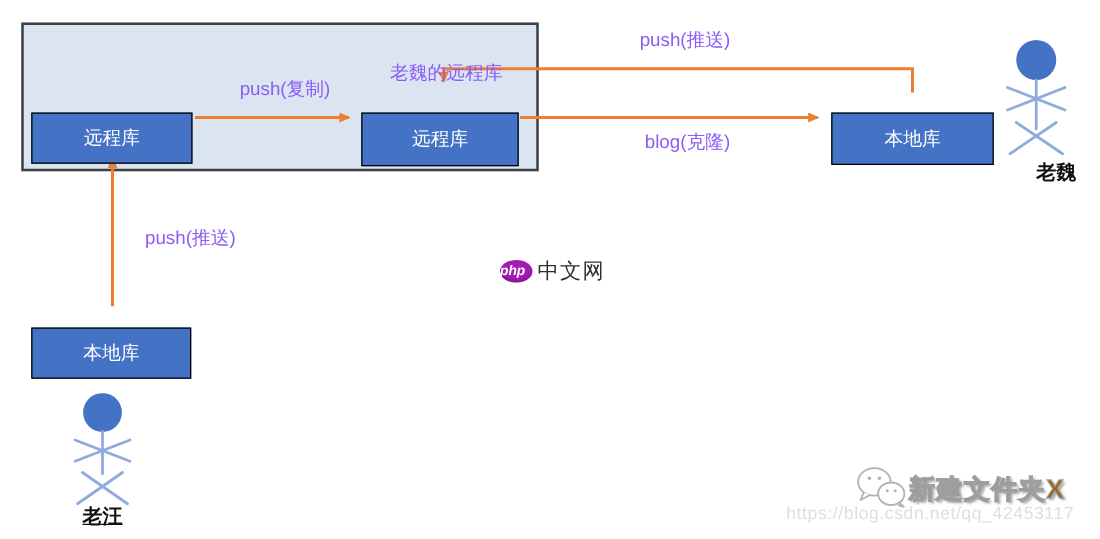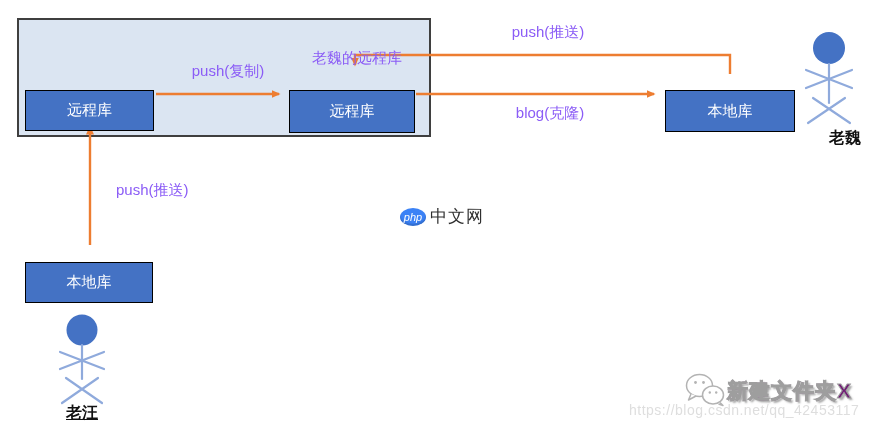--- a/index.html
+++ b/index.html
@@ -34,29 +34,29 @@
   
   .actor-label{font-weight:bold;font-size:16px;color:#111;}
   #wei-name{left:829px;top:128px;margin-left:16px;}
   #wang-name{left:82px;top:403px;text-decoration:underline;}
   
   #overlay{position:absolute;left:0;top:0;width:880px;height:431px;}
   
   #php-logo{left:400px;top:205px;display:flex;align-items:center;}
   #php-badge{
     display:inline-block;width:26px;height:18px;border-radius:50%;
-    background:#3b82f6;color:#fff;font-size:11px;font-weight:normal;font-style:italic;
-    text-align:center;line-height:18px;box-shadow:inset 0 -2px 2px rgba(0,0,0,0.18);
+    background:#a21caf;color:#fff;font-size:11px;font-weight:bold;font-style:italic;
+    text-align:left;line-height:18px;box-shadow:inset 0 -2px 2px rgba(0,0,0,0.18);
   }
   #php-site-name{margin-left:4px;font-size:17px;font-weight:normal;color:#2f2f2f;letter-spacing:1px;}
   
   #wm-icon{left:685px;top:373px;width:40px;height:34px;}
   #wm-name{
     left:727px;top:377px;font-size:21px;font-weight:bold;letter-spacing:1px;
-    color:#701a75;-webkit-text-stroke:1px #9e9e9e;
+    color:#a16207;-webkit-text-stroke:1px #9e9e9e;
     text-shadow:2px 2px 2px rgba(130,130,130,0.75);
   }
   #wm-url{left:629px;top:402px;font-size:14px;color:#dedede;letter-spacing:0.5px;}
 </style>
 </head>
 <body>
 
 <div id="canvas">
 
   <div class="abs" id="hosting-box"></div>

